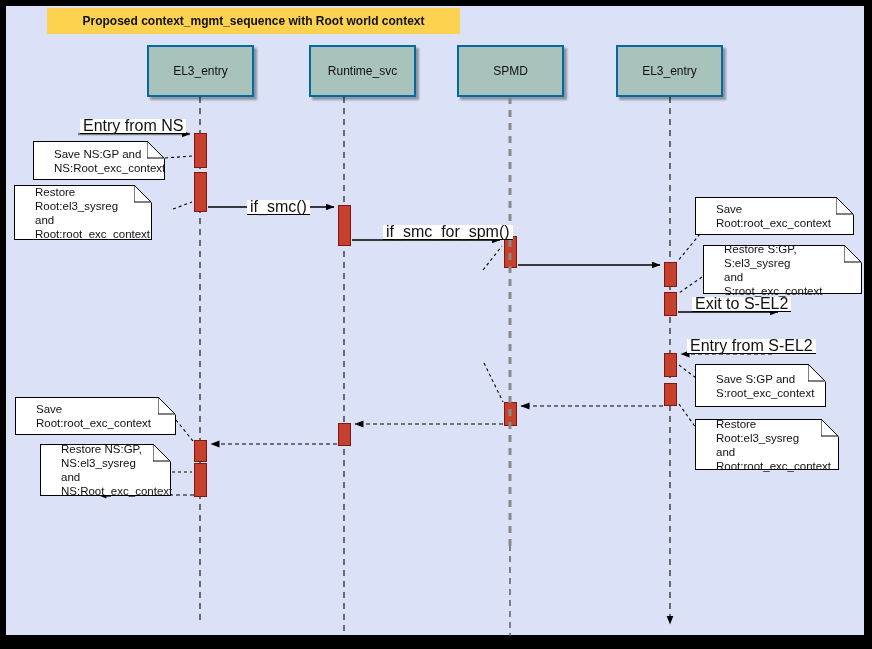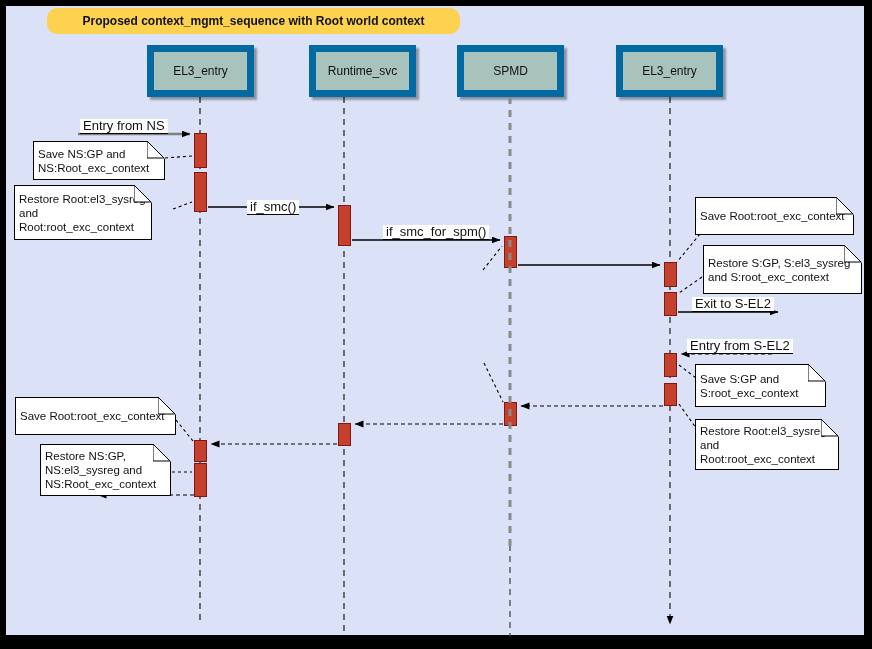--- a/index.html
+++ b/index.html
@@ -6,48 +6,48 @@
   .frame {
     position:relative; width:872px; height:649px; background:#000;
     font-family:"Liberation Sans", sans-serif; overflow:hidden;
   }
   .canvas {
     position:absolute; left:6px; top:6px; width:858px; height:629px;
     background:#dbe2f8; z-index:0;
   }
   .banner {
     position:absolute; left:47px; top:8px; width:413px; height:26px;
-    background:#fdd24f; border-radius:10px; z-index:6;
+    background:#fdd24f; border-radius:1px; z-index:6;
     display:flex; align-items:center; justify-content:center;
     font-weight:bold; font-size:12px; color:#111;
   }
   .head {
     position:absolute; top:45px; width:107px; height:52px;
-    background:#a8c2bc; border:7px solid #0369a1;
+    background:#a8c2bc; border:2px solid #0369a1;
     box-shadow:3px 3px 2px rgba(0,0,0,0.35); box-sizing:border-box;
     display:flex; align-items:center; justify-content:center;
     font-size:12px; color:#111; z-index:2;
   }
   .bar {
     position:absolute; width:13px; background:#c5402d;
     border:1px solid #801710; box-sizing:border-box; z-index:2;
   }
   svg.layer { position:absolute; left:0; top:0; z-index:1; pointer-events:none; }
   svg.layer.fg { z-index:3; }
   .mlabel {
     position:absolute; background:#fff; border-bottom:1px solid #000;
-    font-size:13px; line-height:13px; padding:0 3px 1px; z-index:4;
+    font-size:16px; line-height:13px; padding:0 3px 1px; z-index:4;
     white-space:nowrap; color:#111;
   }
   .note {
     position:absolute; background:#fff; border:1px solid #000;
     box-sizing:border-box; font-size:11.5px; line-height:14px;
     white-space:pre-line; color:#111; z-index:5;
     display:flex; flex-direction:column; justify-content:center;
-    padding:2px 4px;
+    padding:2px 20px;
   }
   .note::before { 
     content:""; position:absolute; top:-1px; right:-1px; width:0; height:0;
     border-top:18px solid #dbe2f8; border-left:18px solid transparent;
   }
   .note svg.fold { position:absolute; top:-1px; right:-1px; }
 </style>
 </head>
 <body>
 

